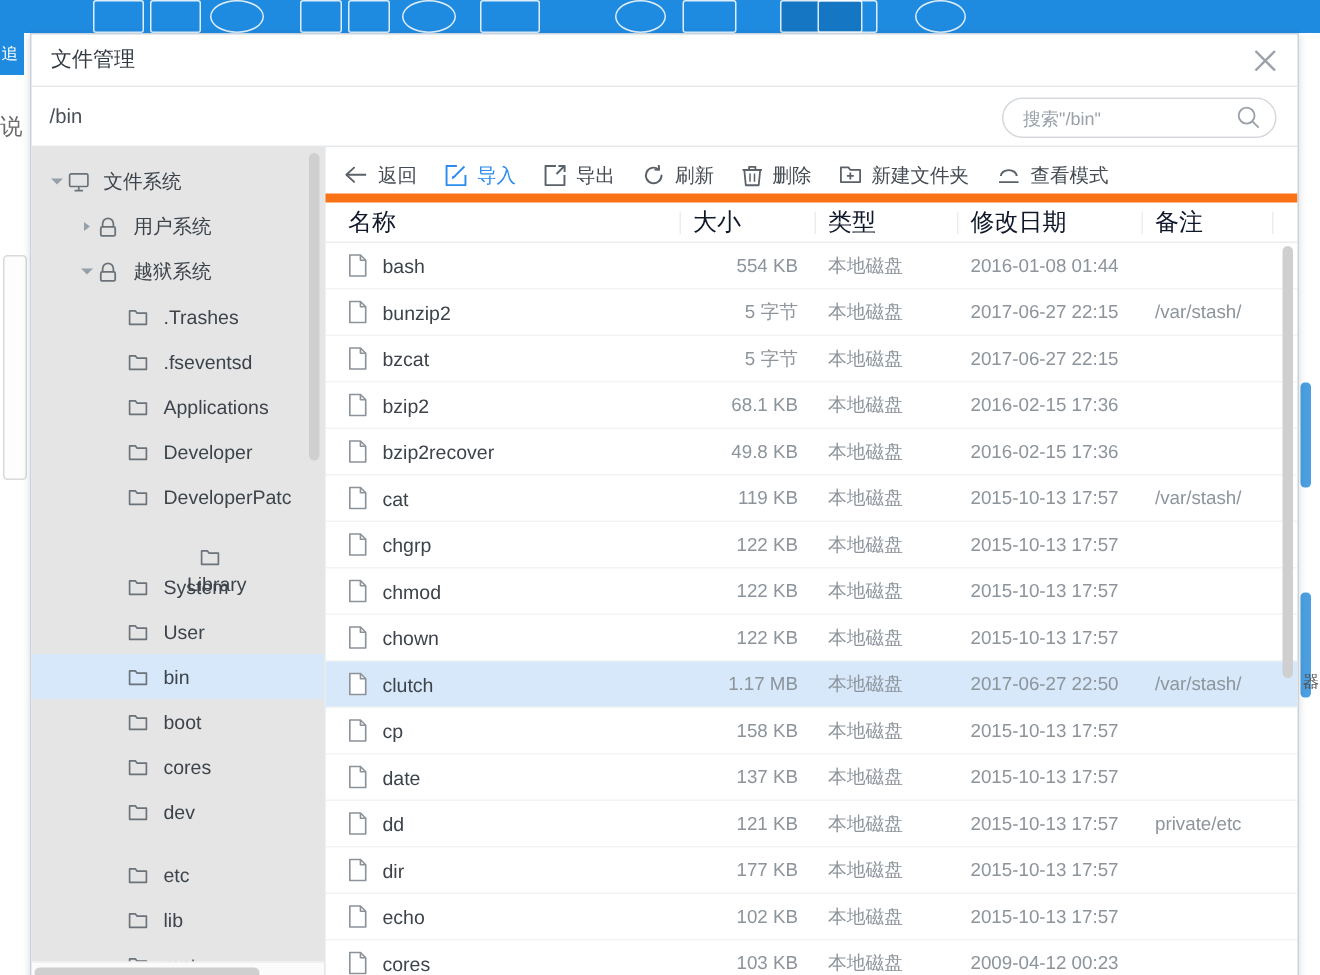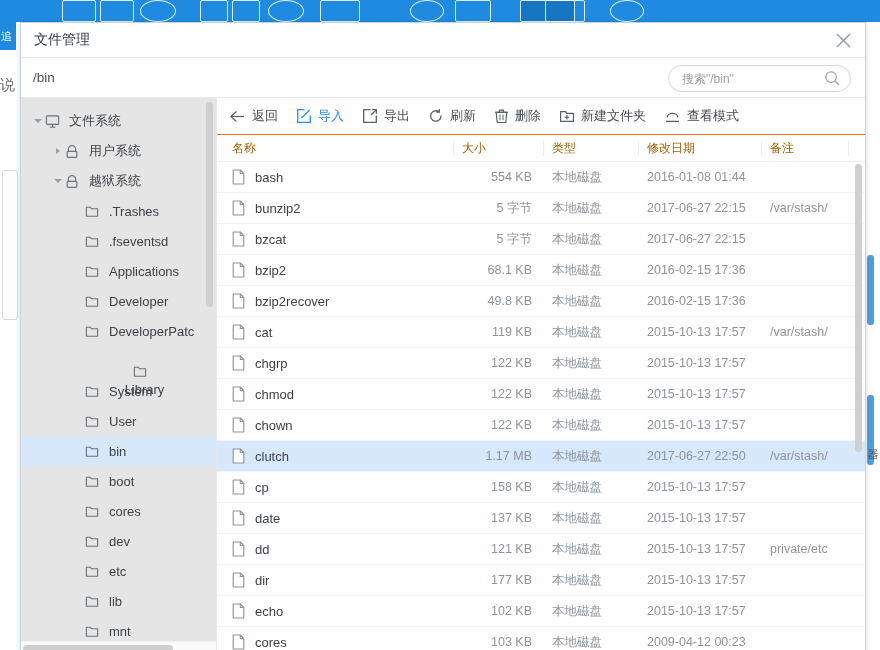--- a/index.html
+++ b/index.html
@@ -152,38 +152,38 @@
     position: absolute; left: 2px; top: 3px;
     width: 150px; height: 7px;
     background: #cfcfcf; border-radius: 4px;
   }
 
   
   #content { flex: 1 1 auto; display: flex; flex-direction: column; min-width: 0; position: relative; }
 
   #toolbar {
     height: 37px; flex: 0 0 37px;
-    display: flex; align-items: center;
-    border-bottom: 1px solid #f97316;
+    display: flex; 
+    border-bottom: 6px solid #f97316;
     padding-left: 12px;
   }
   .tb-btn {
     display: flex; align-items: center; height: 37px;
     margin-right: 18px; cursor: pointer;
     font-size: 13px; color: #454b52;
   }
   .tb-btn.active { color: #2d8cf0; }
   .tb-ico { display: flex; align-items: center; margin-right: 6px; }
 
   
   #colhead {
     height: 27px; flex: 0 0 27px;
     display: flex; align-items: center;
     border-bottom: 1px solid #ededed;
-    font-size: 12px; color: #a16207;
+    font-size: 16px; color: #0f172a;
     position: relative;
   }
   .ch { position: absolute; top: 0; line-height: 27px; }
   .ch-sep { position: absolute; top: 6px; width: 1px; height: 15px; background: #ededed; }
 
   
   #filelist { flex: 1 1 auto; overflow: hidden; position: relative; }
   .frow {
     height: 31px; display: flex; align-items: center;
     border-bottom: 1px solid #f1f3f4;
@@ -399,21 +399,21 @@
           </div>
           <div class="tree-row" style="padding-left: 50px;">
             <span class="twisty"></span>
             <span class="t-icon">
               <svg width="14" height="14" viewBox="0 0 15 15" aria-hidden="true">
                 <path d="M1.5 3.5h4.2l1.2 1.6h6.6v8H1.5z" fill="none" stroke="#6b7279" stroke-width="1.2" stroke-linejoin="round"></path>
               </svg>
             </span>
             <span class="t-label">dev</span>
           </div>
-          <div class="tree-row" style="padding-left: 50px;">
+          <div class="tree-row" style="padding-left: 50px; margin-top: 12px;">
             <span class="twisty"></span>
             <span class="t-icon">
               <svg width="14" height="14" viewBox="0 0 15 15" aria-hidden="true">
                 <path d="M1.5 3.5h4.2l1.2 1.6h6.6v8H1.5z" fill="none" stroke="#6b7279" stroke-width="1.2" stroke-linejoin="round"></path>
               </svg>
             </span>
             <span class="t-label">etc</span>
           </div>
           <div class="tree-row" style="padding-left: 50px;">
             <span class="twisty"></span>

